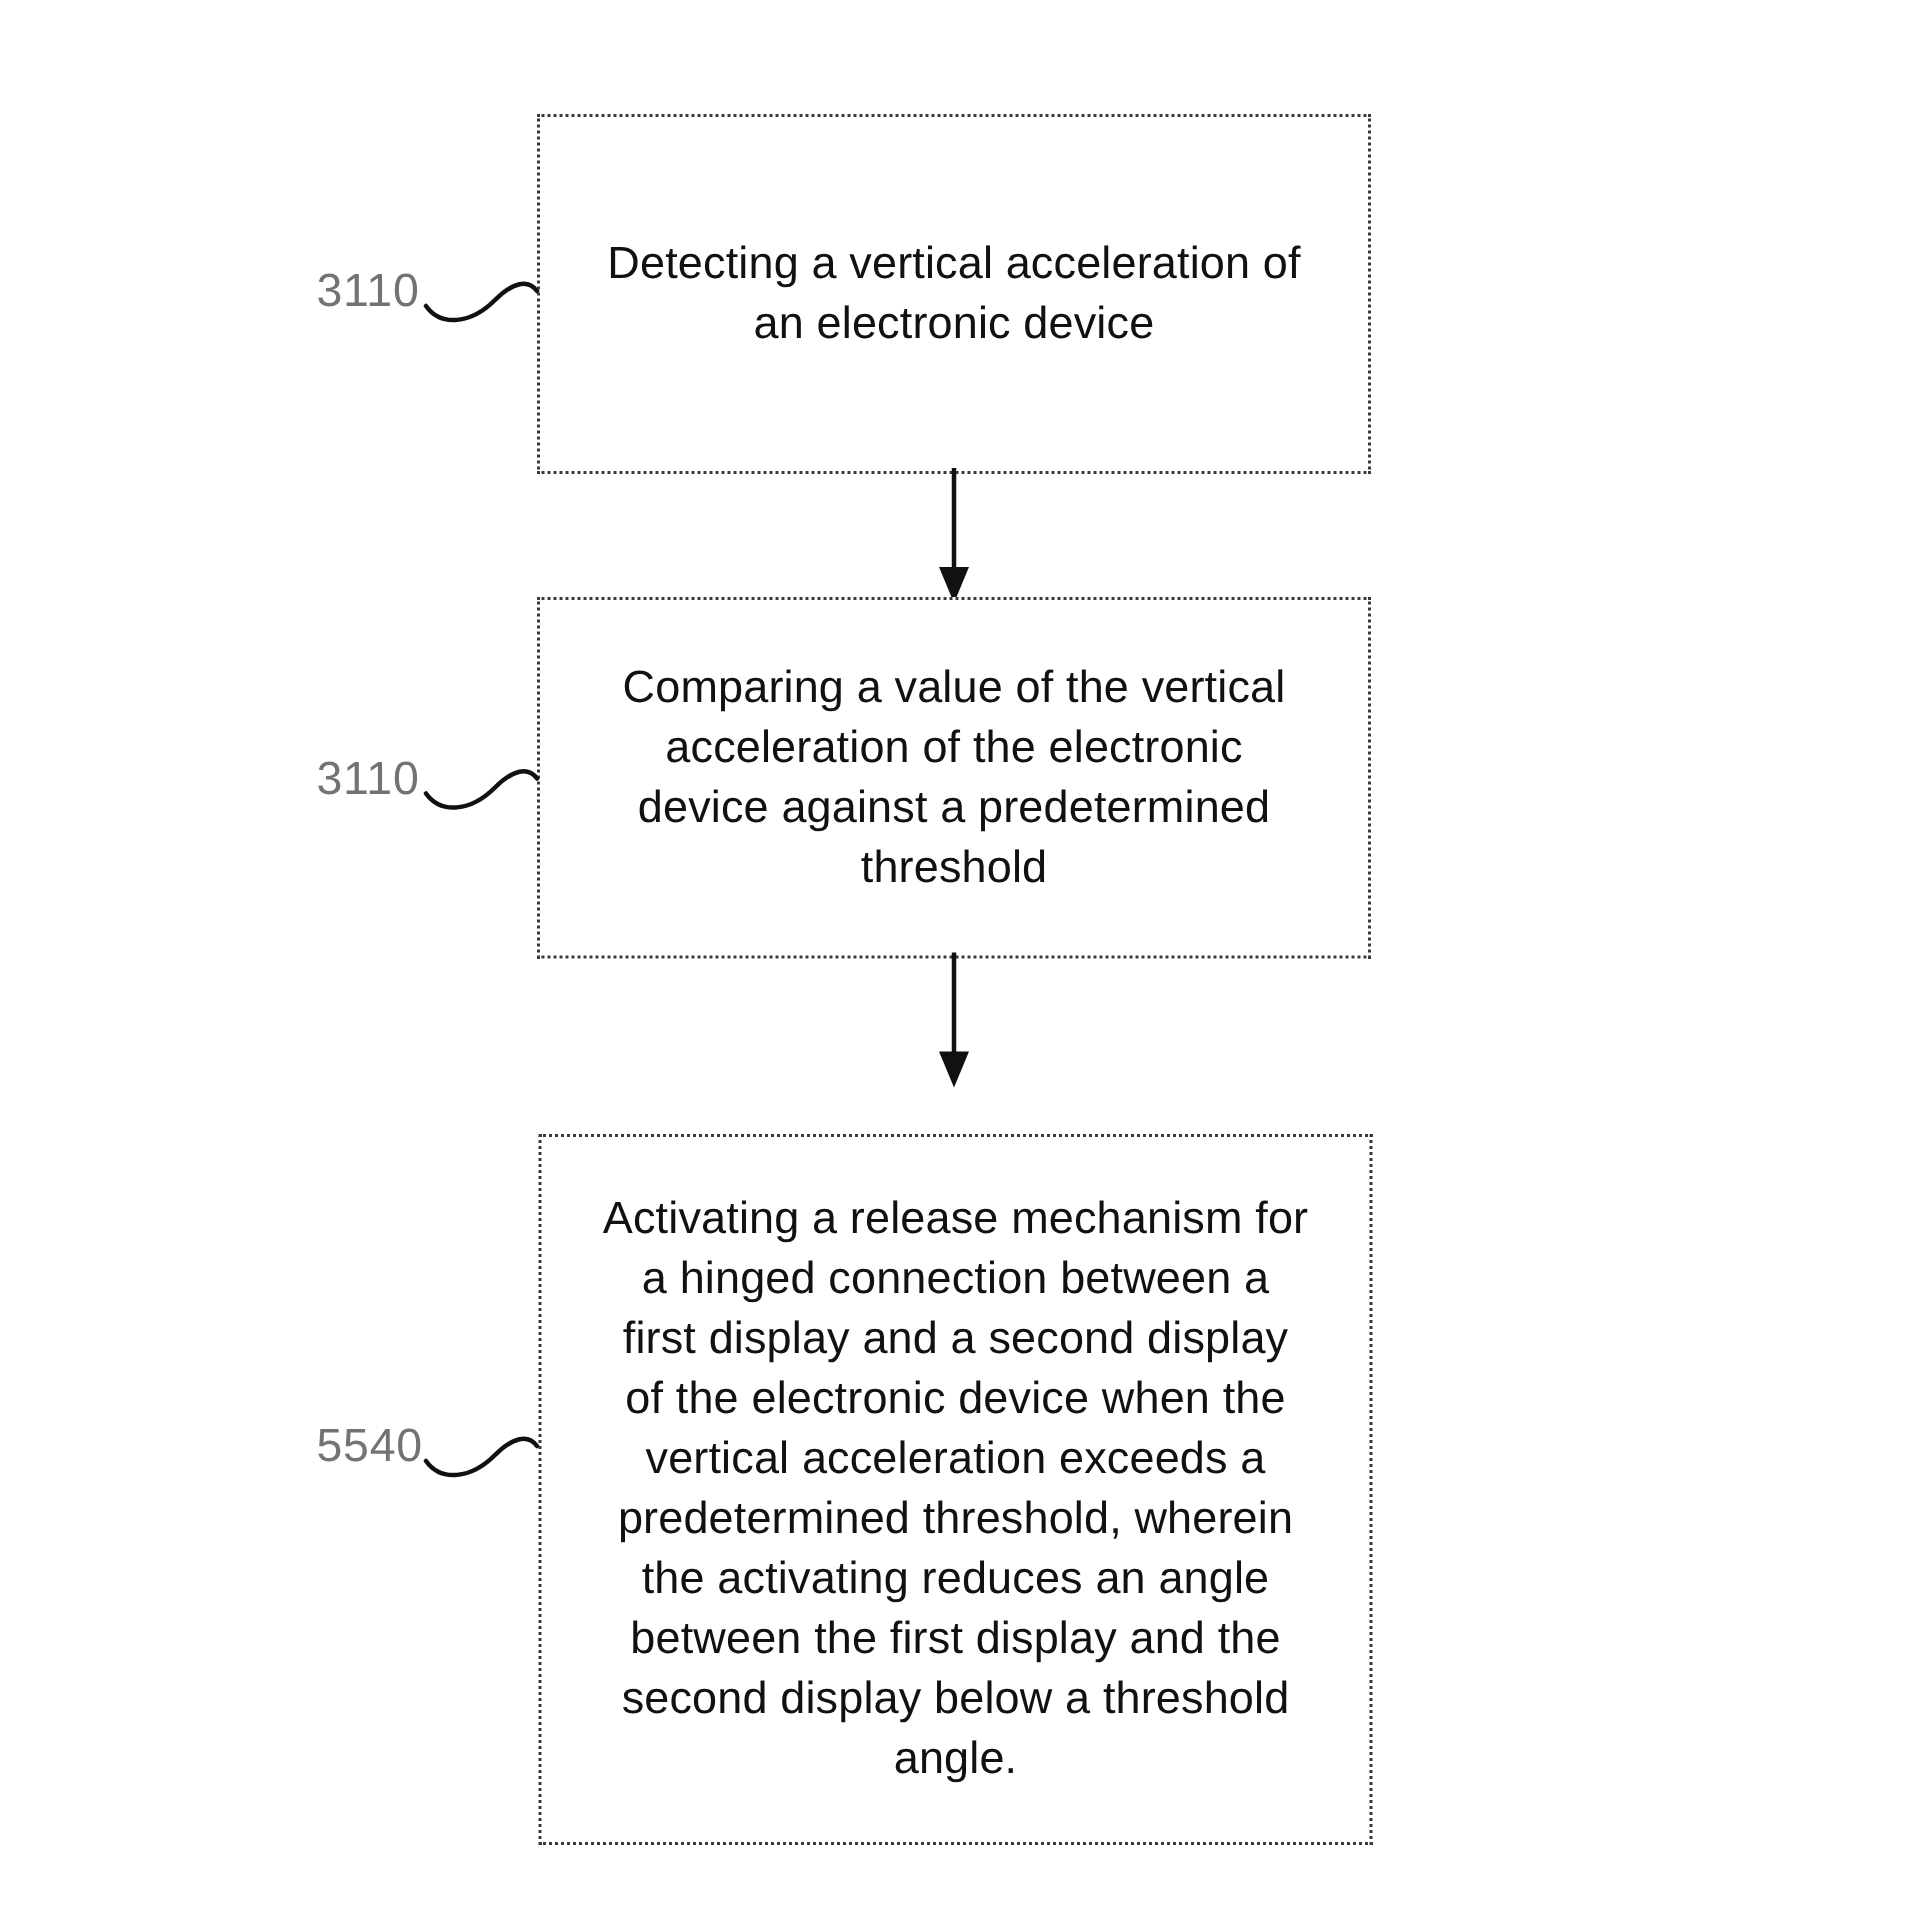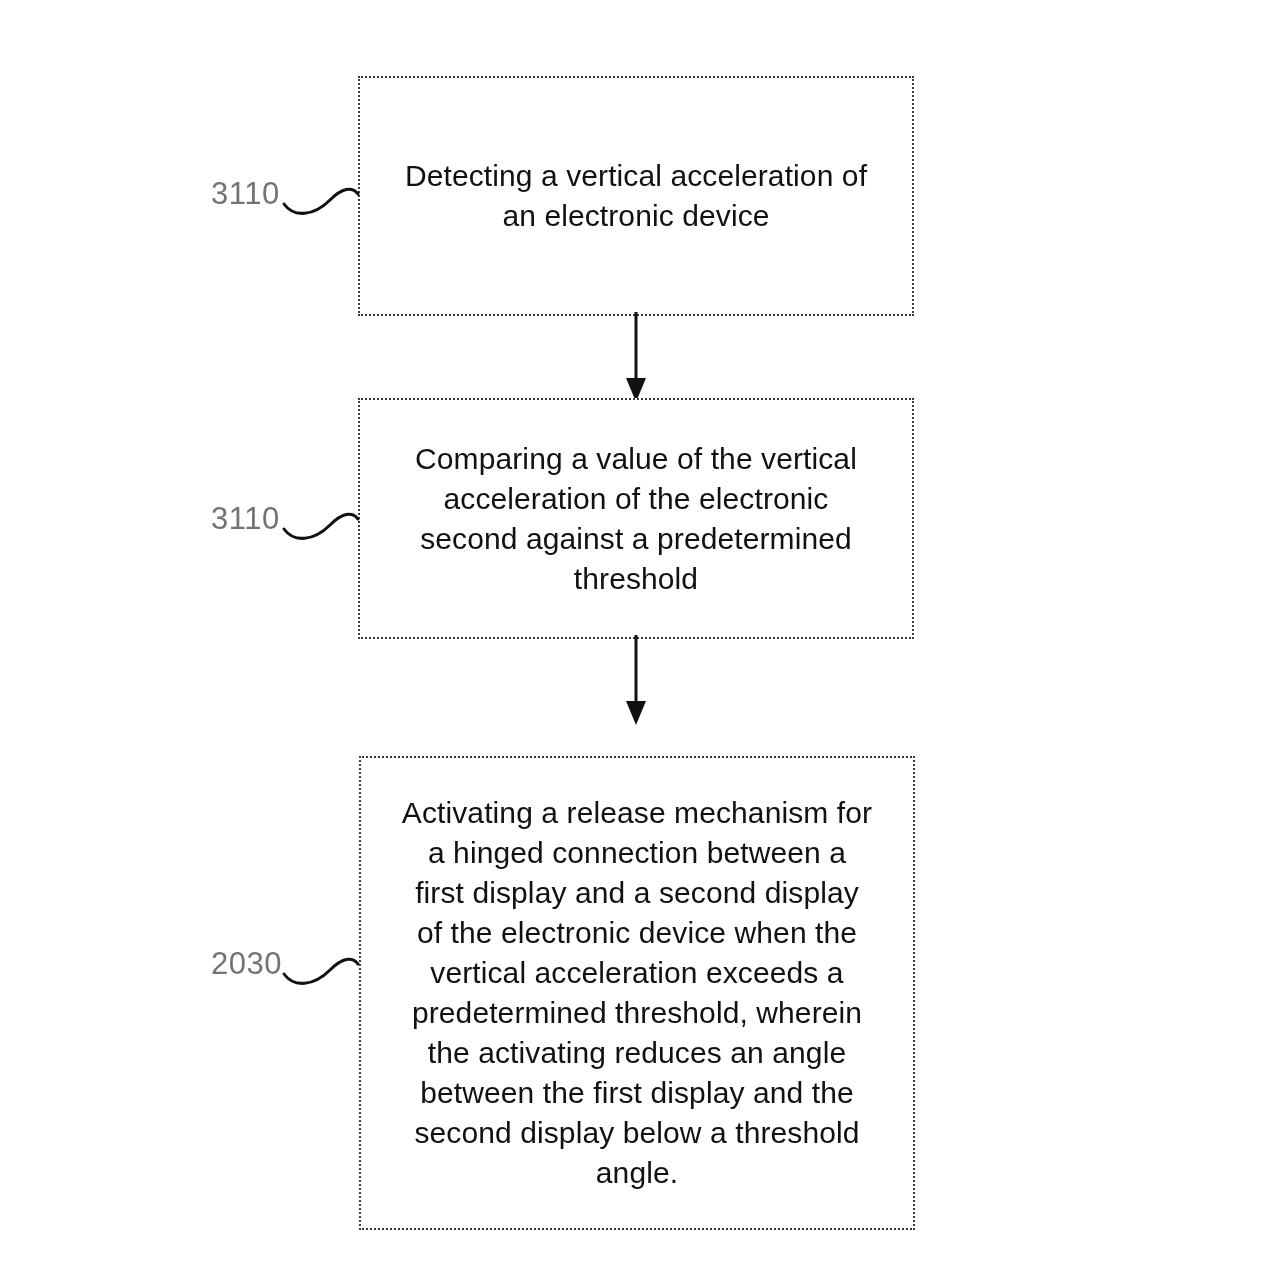--- a/index.html
+++ b/index.html
@@ -95,21 +95,21 @@
   </svg>
 
   <svg class="connector-svg" id="arrow-detect-compare" viewBox="0 0 80 92">
     <line x1="36" y1="0" x2="36" y2="74" stroke="#111111" stroke-width="3"></line>
     <polygon points="36,90 26,66 46,66" fill="#111111"></polygon>
   </svg>
 
   <div class="flow-box" id="box-compare">
     <div class="flow-box-text">Comparing a value of the vertical
 acceleration of the electronic
-second against a predetermined
+device against a predetermined
 threshold</div>
   </div>
 
   <div class="ref-label" id="ref-3110-b">3110</div>
 
   <svg class="leader-svg" id="leader-3110-b" viewBox="0 0 90 70">
     <path d="M4,44 C14,58 34,56 50,40 C62,28 72,26 78,34" fill="none" stroke="#111111" stroke-width="3" stroke-linecap="round"></path>
   </svg>
 
   <svg class="connector-svg" id="arrow-compare-activate" viewBox="0 0 80 92">
@@ -123,19 +123,19 @@
 first display and a second display
 of the electronic device when the
 vertical acceleration exceeds a
 predetermined threshold, wherein
 the activating reduces an angle
 between the first display and the
 second display below a threshold
 angle.</div>
   </div>
 
-  <div class="ref-label" id="ref-3120">2030</div>
+  <div class="ref-label" id="ref-3120">5540</div>
 
   <svg class="leader-svg" id="leader-3120" viewBox="0 0 90 70">
     <path d="M4,44 C14,58 34,56 50,40 C62,28 72,26 78,34" fill="none" stroke="#111111" stroke-width="3" stroke-linecap="round"></path>
   </svg>
 
 </div>
 
 </body></html>

